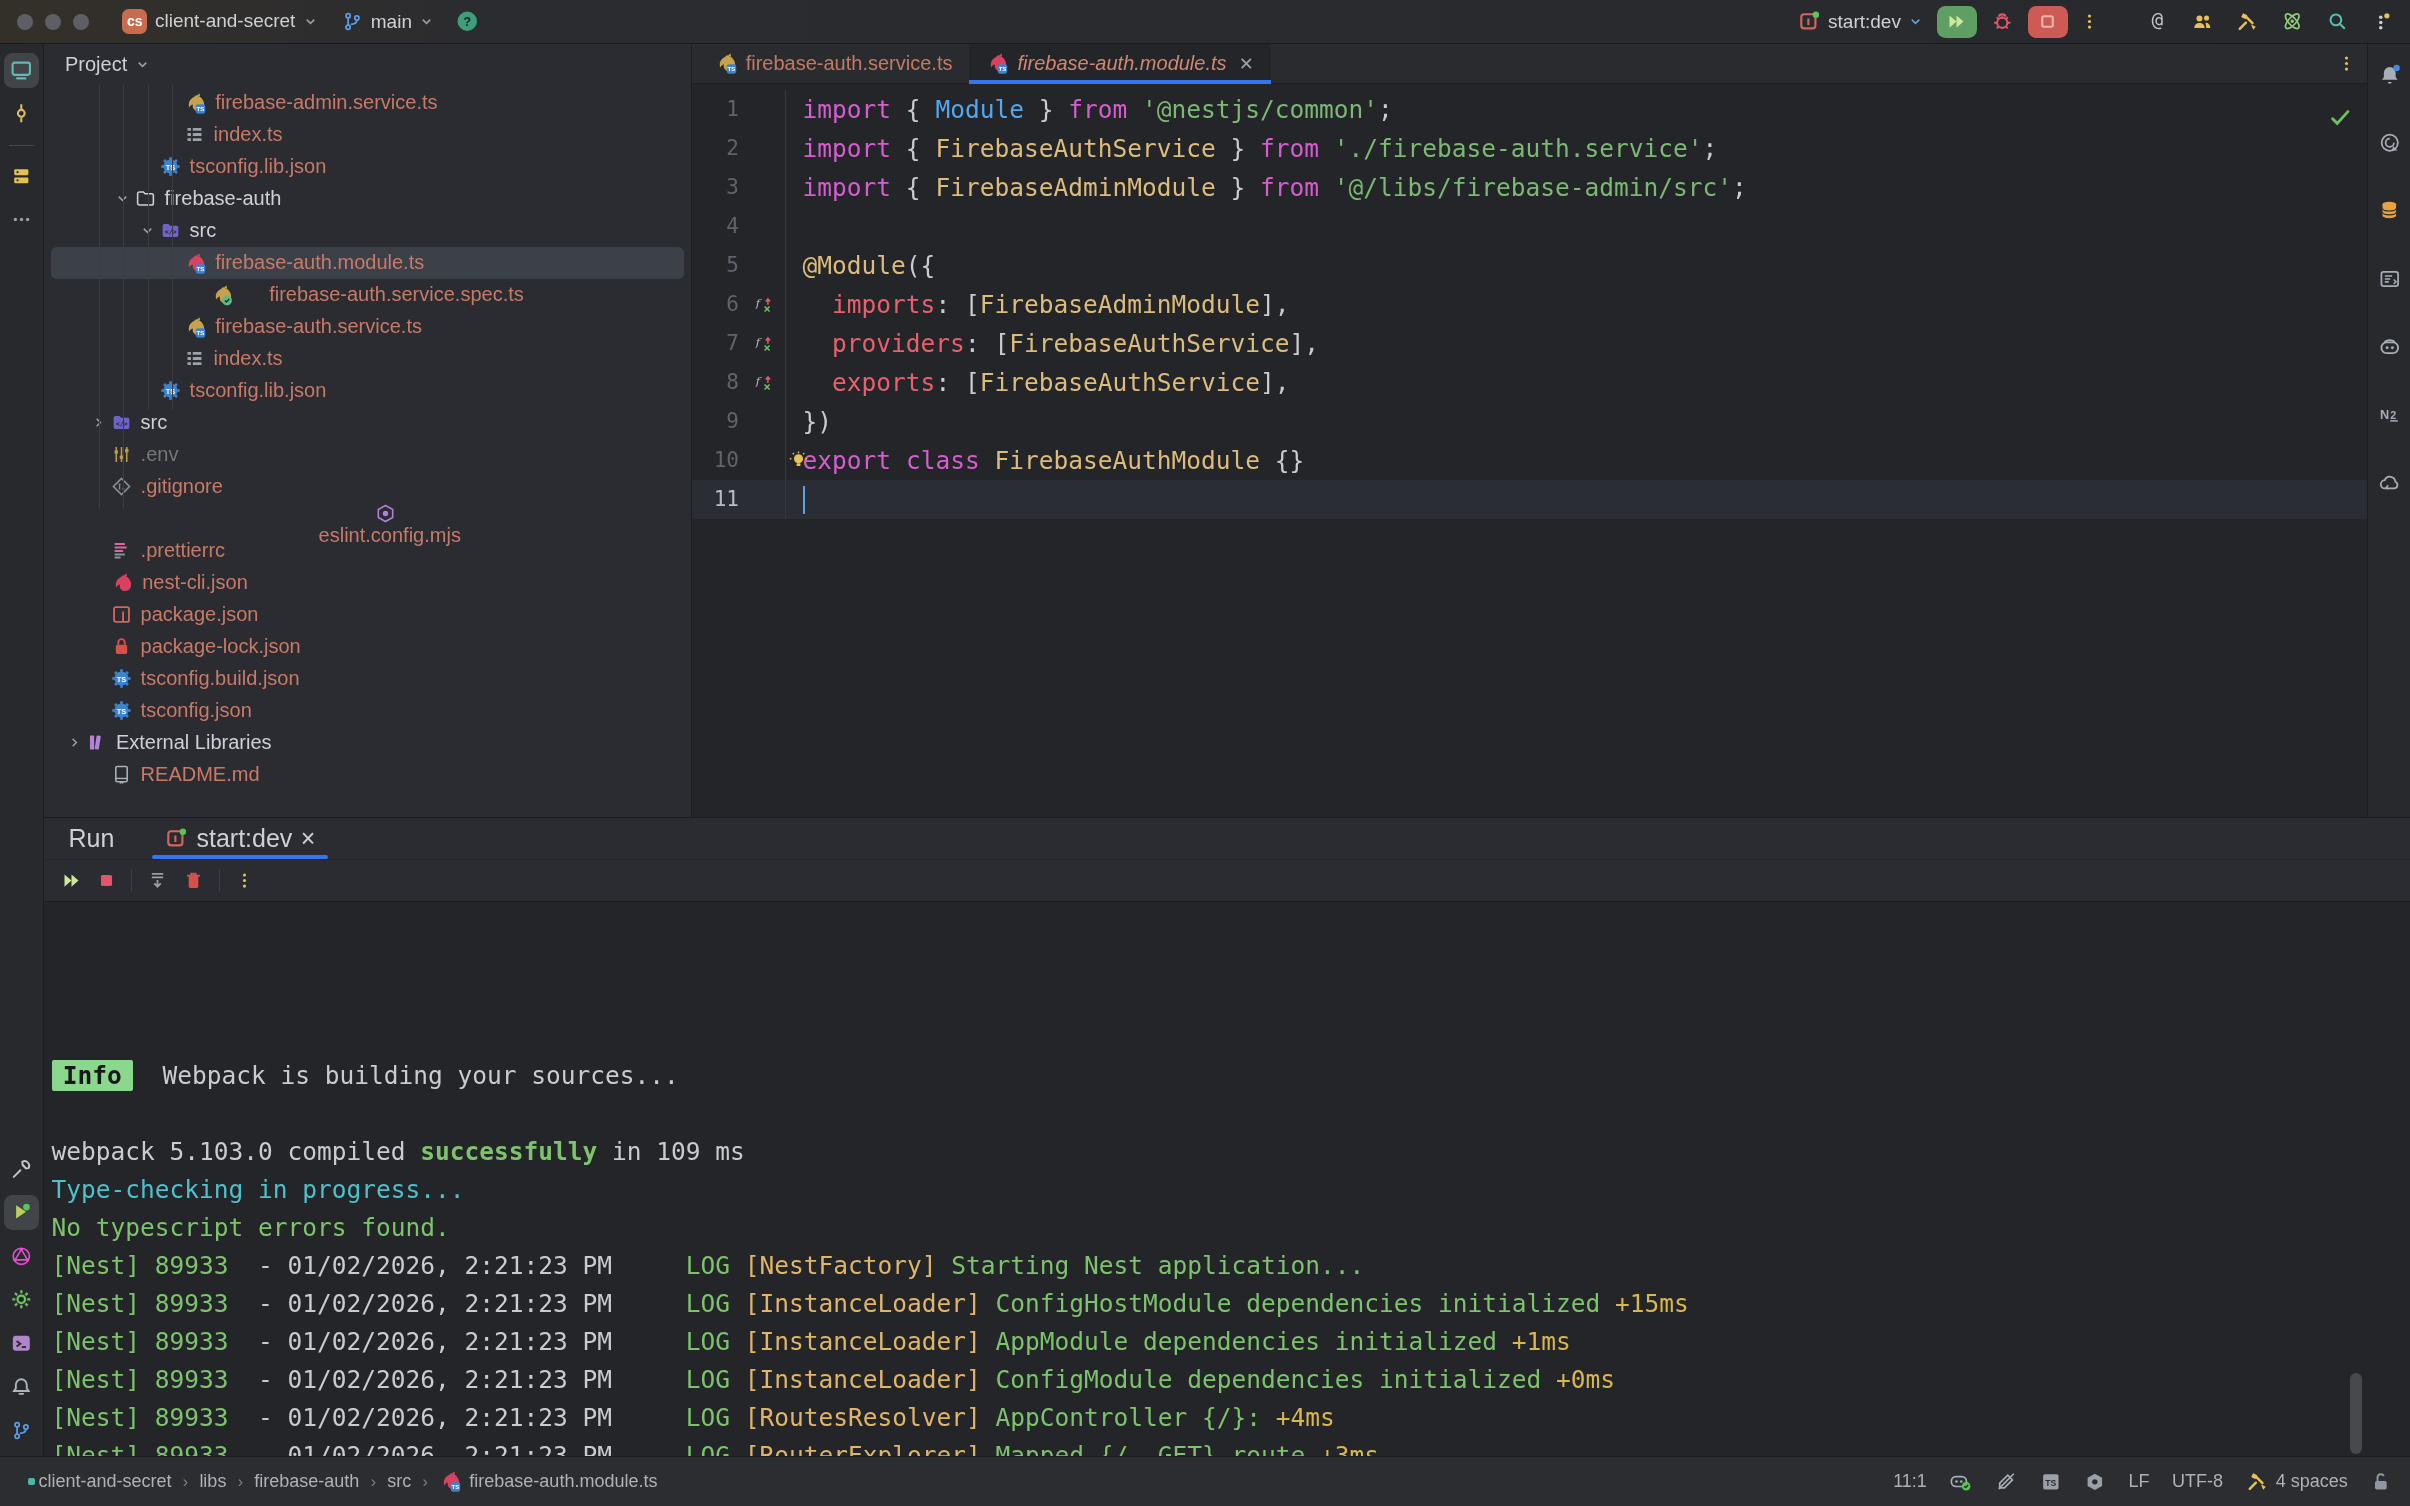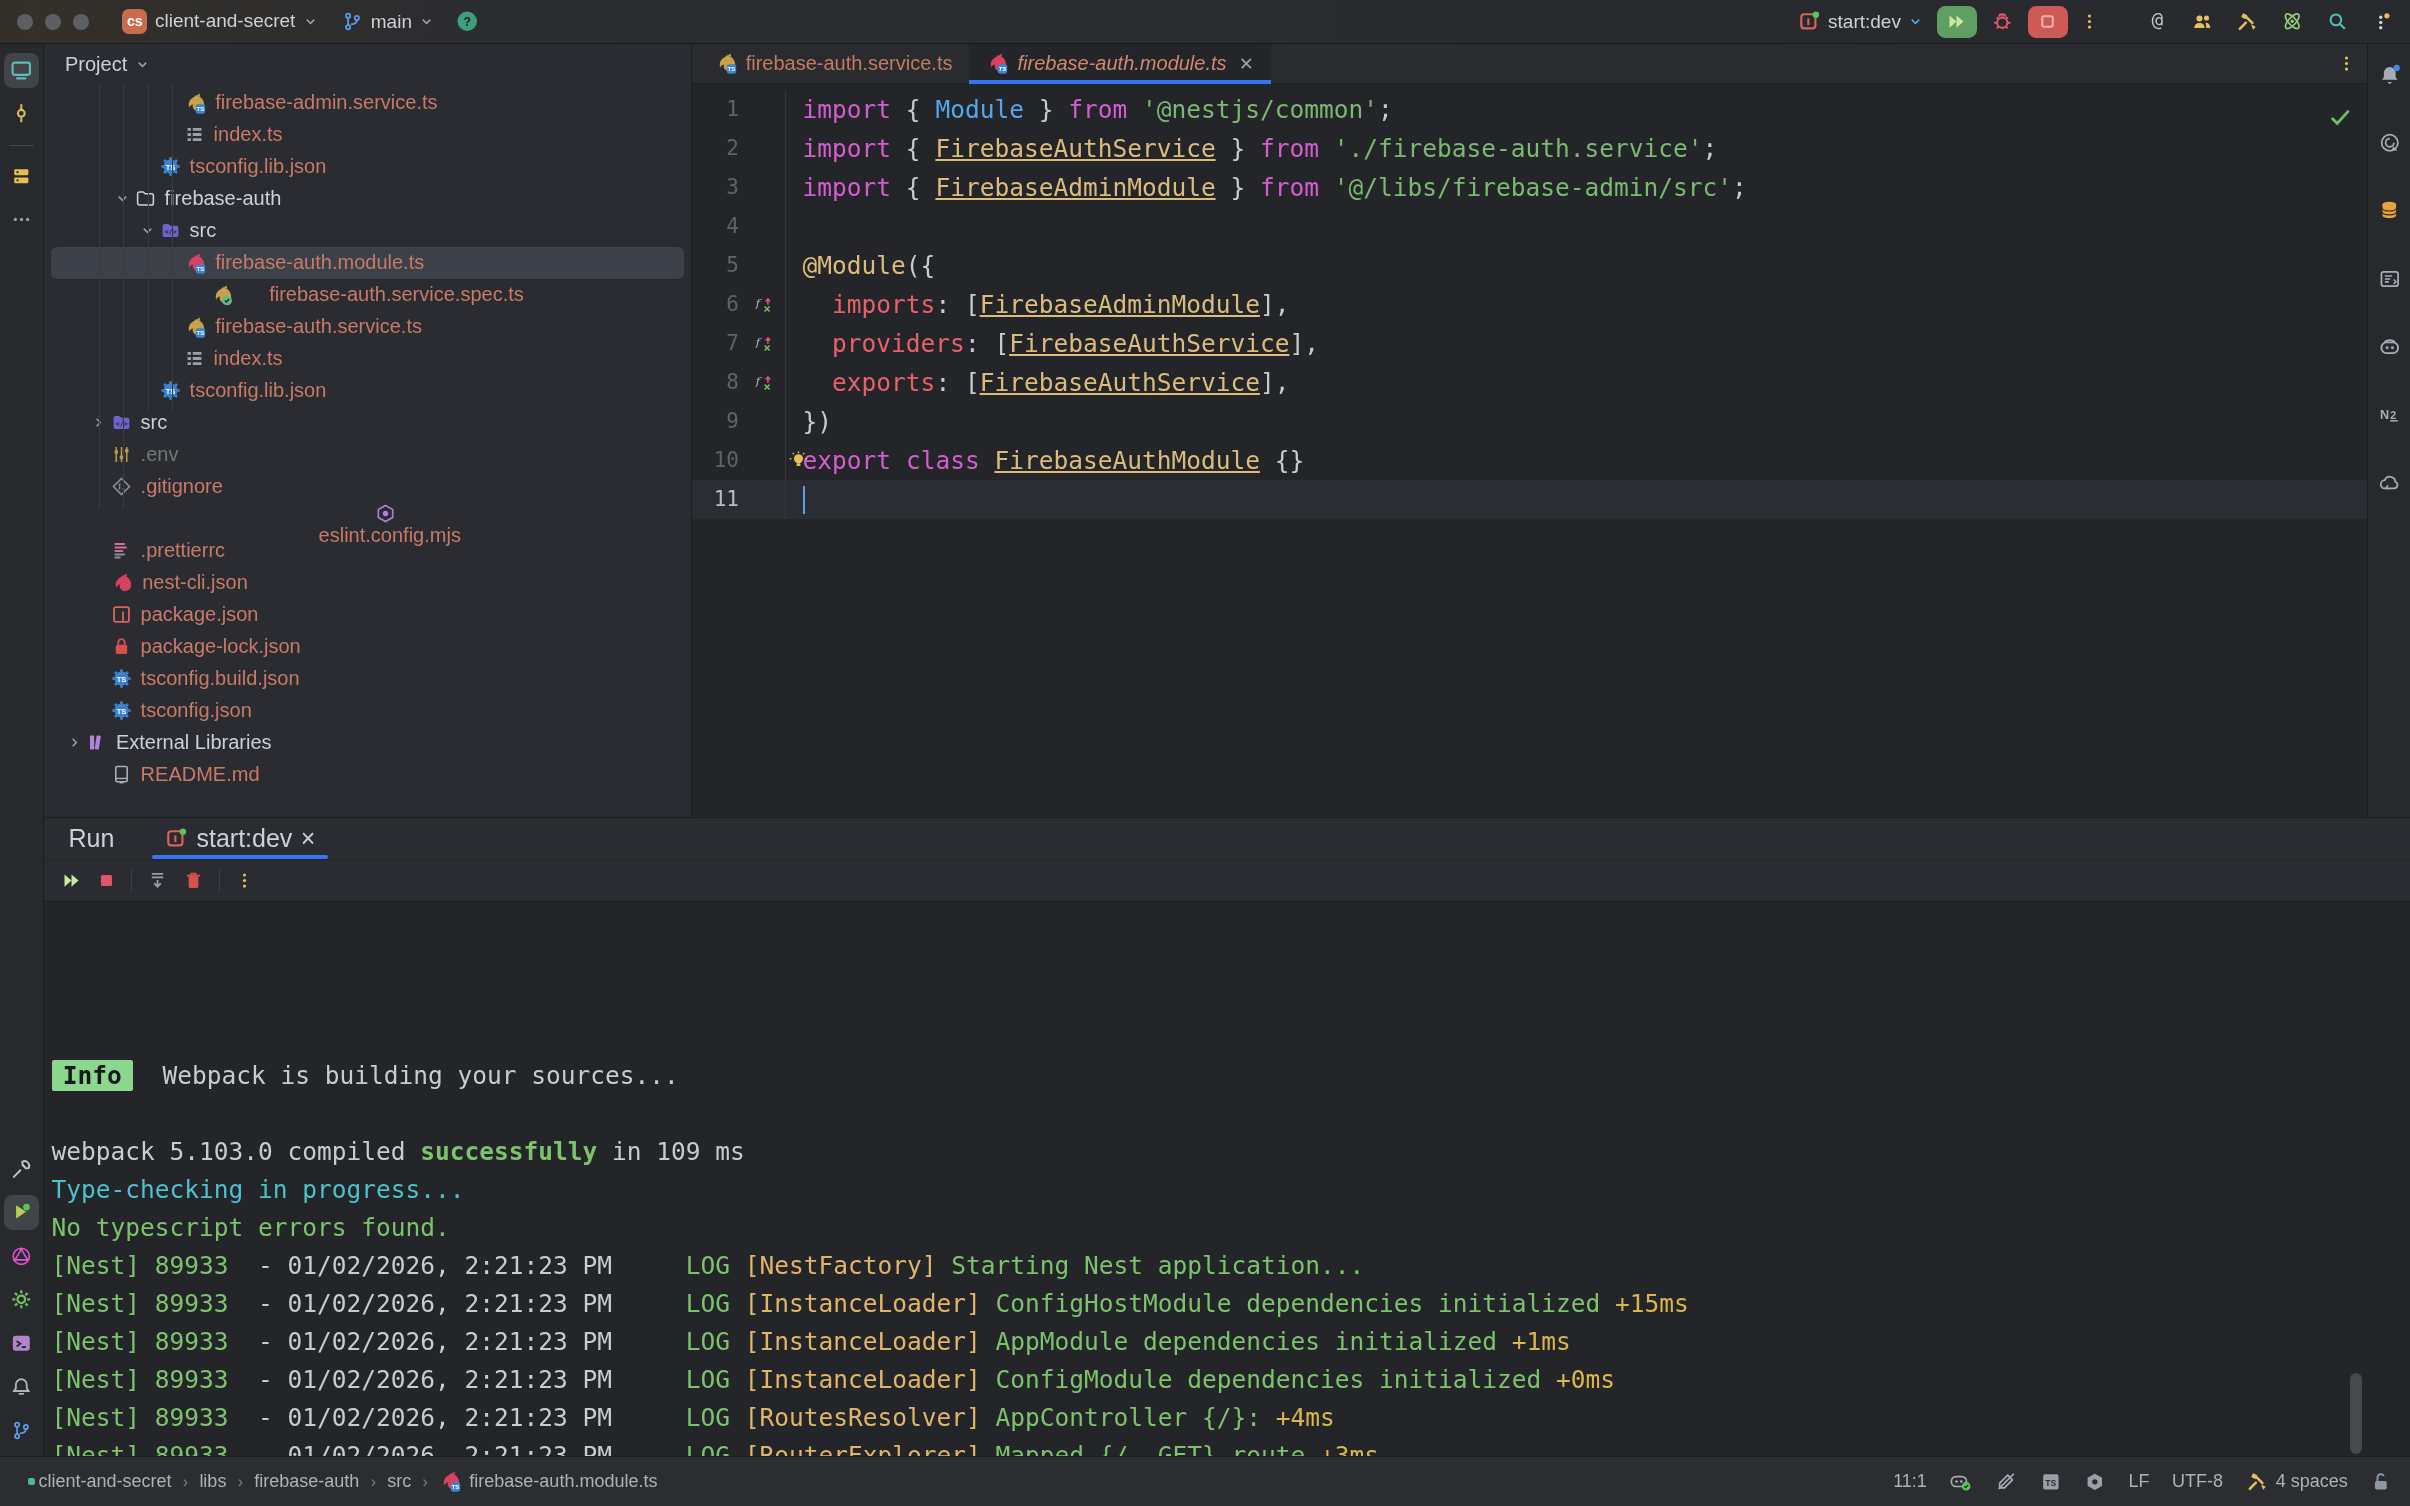--- a/index.html
+++ b/index.html
@@ -59,21 +59,21 @@
   #tab-kebab{margin-left:auto;display:flex;align-items:center;padding-right:11.3px;}
   #editor{position:relative;flex:1;overflow:hidden;padding-top:5.6px;font-size:24.5px;}
   .cl{height:39px;display:flex;align-items:center;position:relative;}
   .cl .ln{width:47px;text-align:right;color:#5f636b;font-size:21px;flex:none;}
   .cl .gut{width:41px;height:100%;display:flex;align-items:center;justify-content:center;flex:none;
     border-right:0.9px solid #35373c;box-sizing:border-box;margin-left:5.6px;}
   .cl .code{padding-left:17px;white-space:pre;}
   .cl.cur{background:#2a2d33;}
   .cl.cur .ln{color:#b9bcc2;}
   .caret{display:inline-block;width:2.8px;height:28px;background:#619ee5;vertical-align:middle;}
-  .tk-kw{color:#d65dd0;} .tk-cls{color:#dcbc7c;text-decoration:underline;} .tk-blue{color:#53a7f0;}
+  .tk-kw{color:#d65dd0;} .tk-cls{color:#dcbc7c;} .tk-blue{color:#53a7f0;}
   .tk-str{color:#7bb872;} .tk-prop{color:#e8606c;margin-top:44px;} .tk-pl{color:#c9cbd1;} .tk-dec{color:#dcbc7c;}
   #editor-check{position:absolute;top:21px;right:15px;}
   .bulb-abs{position:absolute;left:96px;}
 
   
   #runpanel{margin-left:44px;height:639px;display:flex;flex-direction:column;background:#232529;
     border-top:0.9px solid #1c1d20;box-sizing:border-box;}
   #runheader{height:41px;background:#2a2c31;display:flex;align-items:center;font-size:25px;flex:none;}
   #run-label{margin-left:24.5px;color:#ced0d6;}
   .runtab{display:flex;align-items:center;gap:8.5px;height:100%;padding:0 13px;margin-left:38px;position:relative;color:#ced0d6;}

